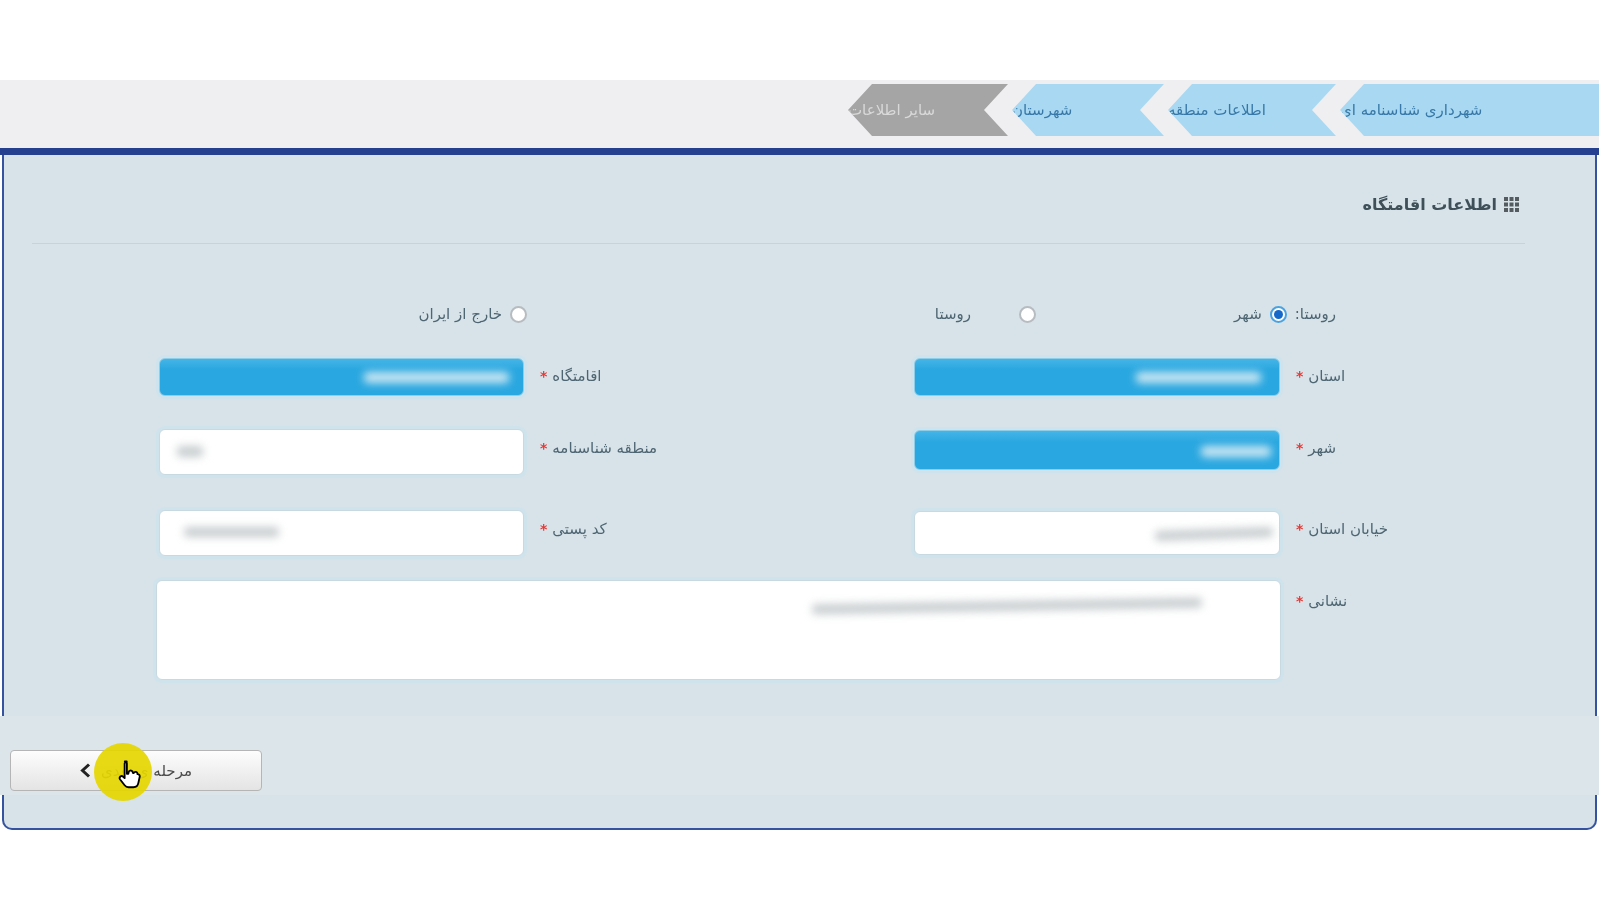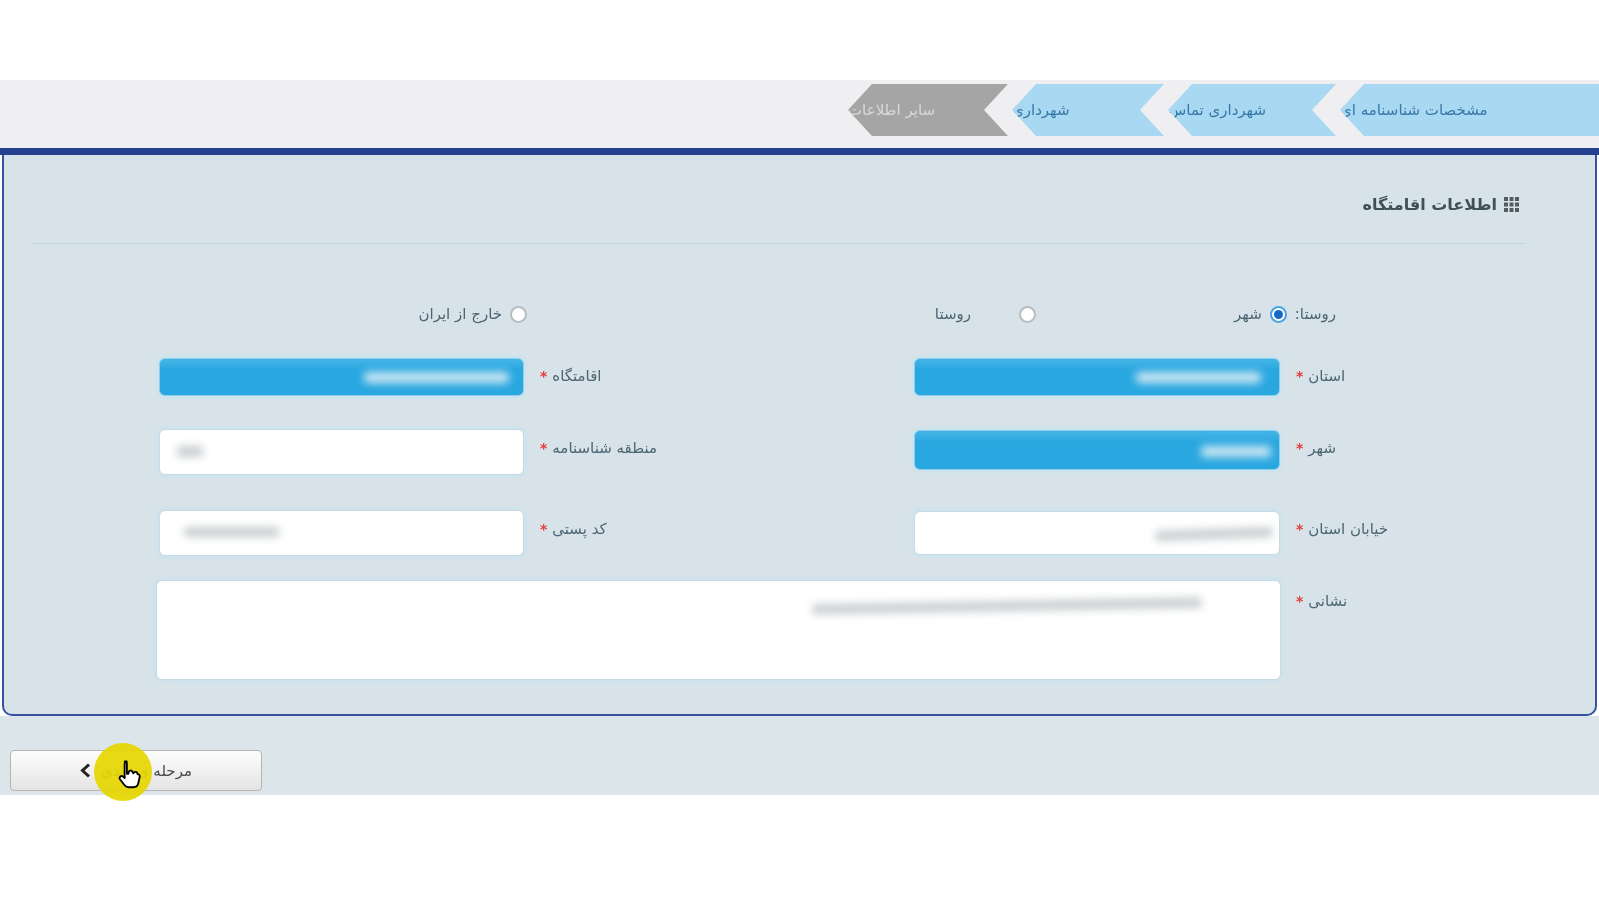--- a/index.html
+++ b/index.html
@@ -13,21 +13,21 @@
   .tab.first { clip-path:polygon(100% 0, 100% 100%, 24px 100%, 0 50%, 24px 0); }
   .tab.blue { background:#a9d9f2; color:#3878a8; }
   .tab.gray { background:#a5a5a5; color:#d9d9d9; }
   .tab-identity { left:1340px; width:262px; }
   .tab-contact  { left:1168px; width:168px; }
   .tab-residence{ left:1012px; width:152px; }
   .tab-other    { left:848px;  width:160px; }
 
   
   .blue-bar { position:absolute; top:148px; left:0; width:1599px; height:7px; background:#24408e; }
-  .panel { position:absolute; top:155px; left:2px; width:1595px; height:561px; background:#d7e3e9;
+  .panel { position:absolute; top:155px; left:2px; width:1595px; height:675px; background:#d7e3e9;
            border:2px solid #35539f; border-top:none; border-radius:0 0 10px 10px; }
   .panel-title-row { position:absolute; top:40px; right:76px; display:flex; align-items:center; gap:7px;
                      color:#3f5059; font-size:16px; font-weight:bold; }
   .divider { position:absolute; top:88px; right:70px; left:28px; height:1px; background:#c3d4dc; }
 
   
   .radio-group { position:absolute; top:150px; display:flex; align-items:center; gap:8px;
                  color:#4e6572; font-size:15px; }
   .rg-iran   { right:259px; }
   .rg-rural  { right:559px;gap:48px; }
@@ -79,27 +79,27 @@
 
   .grid-icon svg, .chev svg { display:block; }
 </style>
 </head>
 <body>
 
 <div class="screen">
 
   <div class="step-header">
     <div class="tab blue first tab-identity">
-      <span>مشخصات شناسنامه ای</span>
+      <span>شهرداری شناسنامه ای</span>
     </div>
     <div class="tab blue tab-contact">
-      <span>شهرداری تماس</span>
+      <span>اطلاعات منطقه</span>
     </div>
     <div class="tab blue tab-residence">
-      <span>شهرداری</span>
+      <span>شهرستان</span>
     </div>
     <div class="tab gray tab-other">
       <span>سایر اطلاعات</span>
     </div>
   </div>
 
   <div class="blue-bar"></div>
 
   <div class="panel">
 

